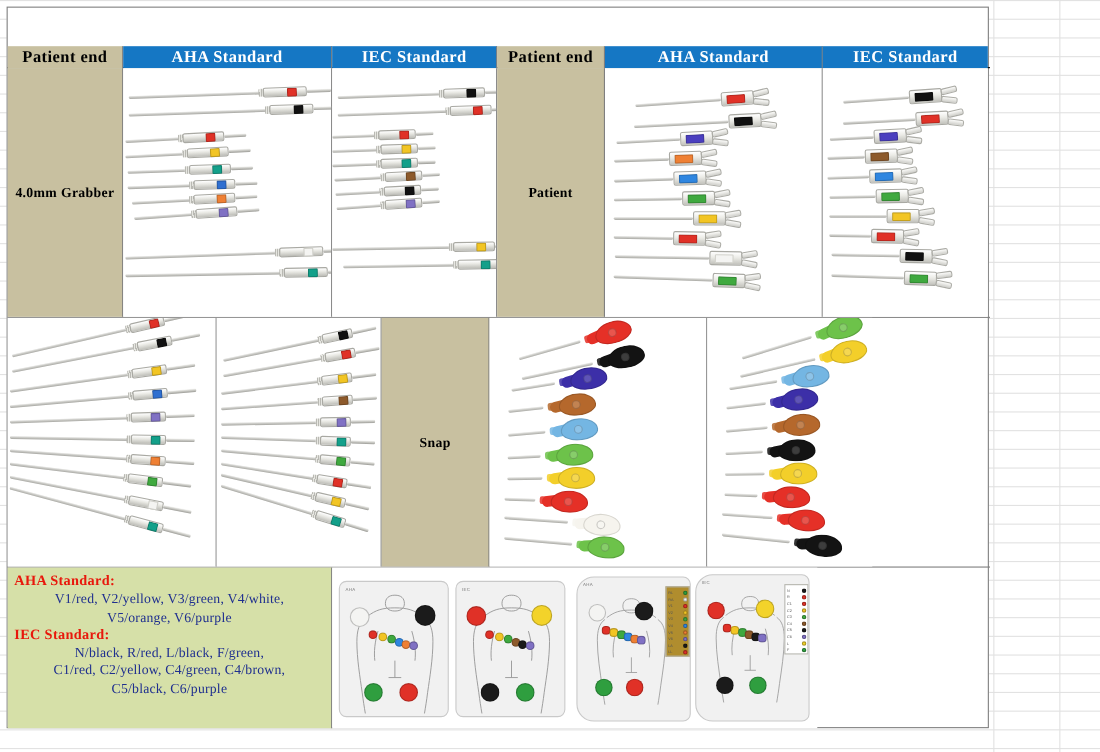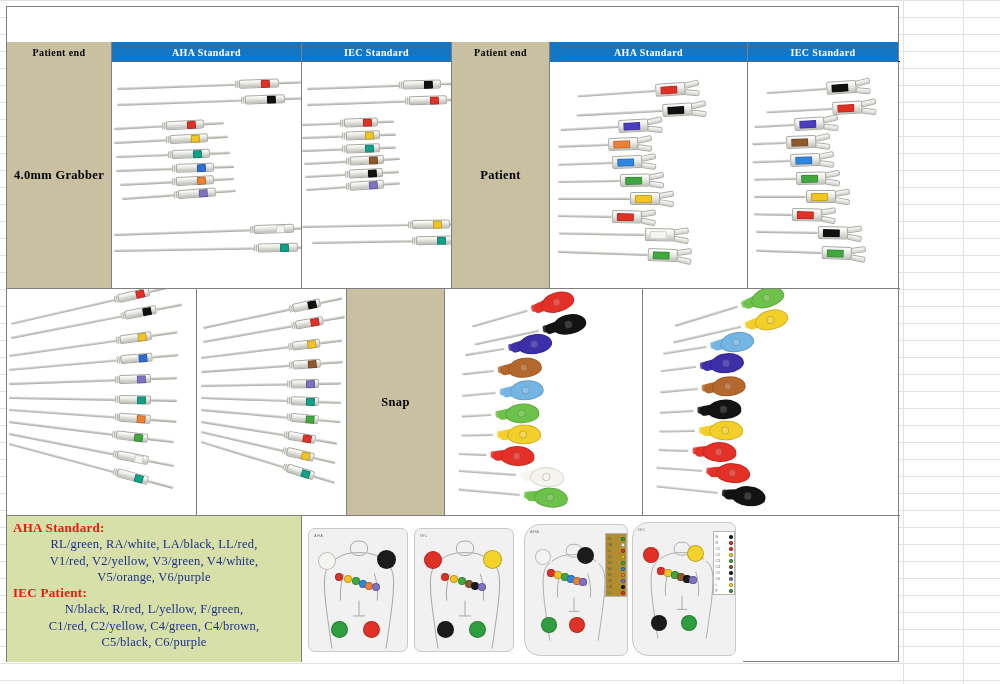--- a/index.html
+++ b/index.html
@@ -55,21 +55,21 @@
   
   #headrow {
     position: absolute; left: 0; top: 35px;
     width: 893px; height: 20px;
     display: flex;
     border-bottom: 1px solid #000000;
   }
   .hcell {
     height: 20px;
     display: flex; align-items: center; justify-content: center;
-    font-size: 10px;
+    font-size: 15px;
     font-weight: bold;
     letter-spacing: .4px;
     white-space: nowrap;
     border-right: 1px solid #7f7f7f;
   }
   .hcell.tan   { background: #c8c0a0; color: #000000; }
   .hcell.blue  { background: #1577c4; color: #ffffff; }
 
   
   .brow {
@@ -889,25 +889,24 @@
             <div class="snapdrop" style="background: rgb(19, 19, 19); border: 0.5px solid rgba(0, 0, 0, 0.15);"></div>
             <div class="snapdot"></div>
           </div>
         </div>
     </div>
   </div>
 
   <div class="brow" id="row3">
     <div class="bcell" id="legendcell" style="width:295px">
       <div class="leg-head">AHA Standard:</div>
-      <div class="leg-line">RL/green, RA/white, LA/black, LL/red,</div>
       <div class="leg-line">V1/red, V2/yellow, V3/green, V4/white,</div>
       <div class="leg-line">V5/orange, V6/purple</div>
-      <div class="leg-head">IEC Patient:</div>
-      <div class="leg-line">N/black, R/red, L/yellow, F/green,</div>
+      <div class="leg-head">IEC Standard:</div>
+      <div class="leg-line">N/black, R/red, L/black, F/green,</div>
       <div class="leg-line">C1/red, C2/yellow, C4/green, C4/brown,</div>
       <div class="leg-line">C5/black, C6/purple</div>
     </div>
     <div class="bcell last" style="width:441px">
       <div class="art" id="art-panels">
           <div class="panel" style="left: 6px; top: 12px; width: 100px; height: 124px;">
             <div class="panel-tag">AHA</div>
             <svg viewBox="0 0 100 124" width="96" height="120" style="position: absolute; left: 2px; top: 2px;">
               <path d="M50 10 c-6 0 -9 3 -9 8 c0 4 3 7 9 7 c6 0 9 -3 9 -7 c0 -5 -3 -8 -9 -8 z" fill="none" stroke="#9a9a9a" stroke-width="0.9"></path>
               <path d="M24 30 c8 -6 14 -8 26 -8 c12 0 18 2 26 8" fill="none" stroke="#9a9a9a" stroke-width="0.9"></path>

